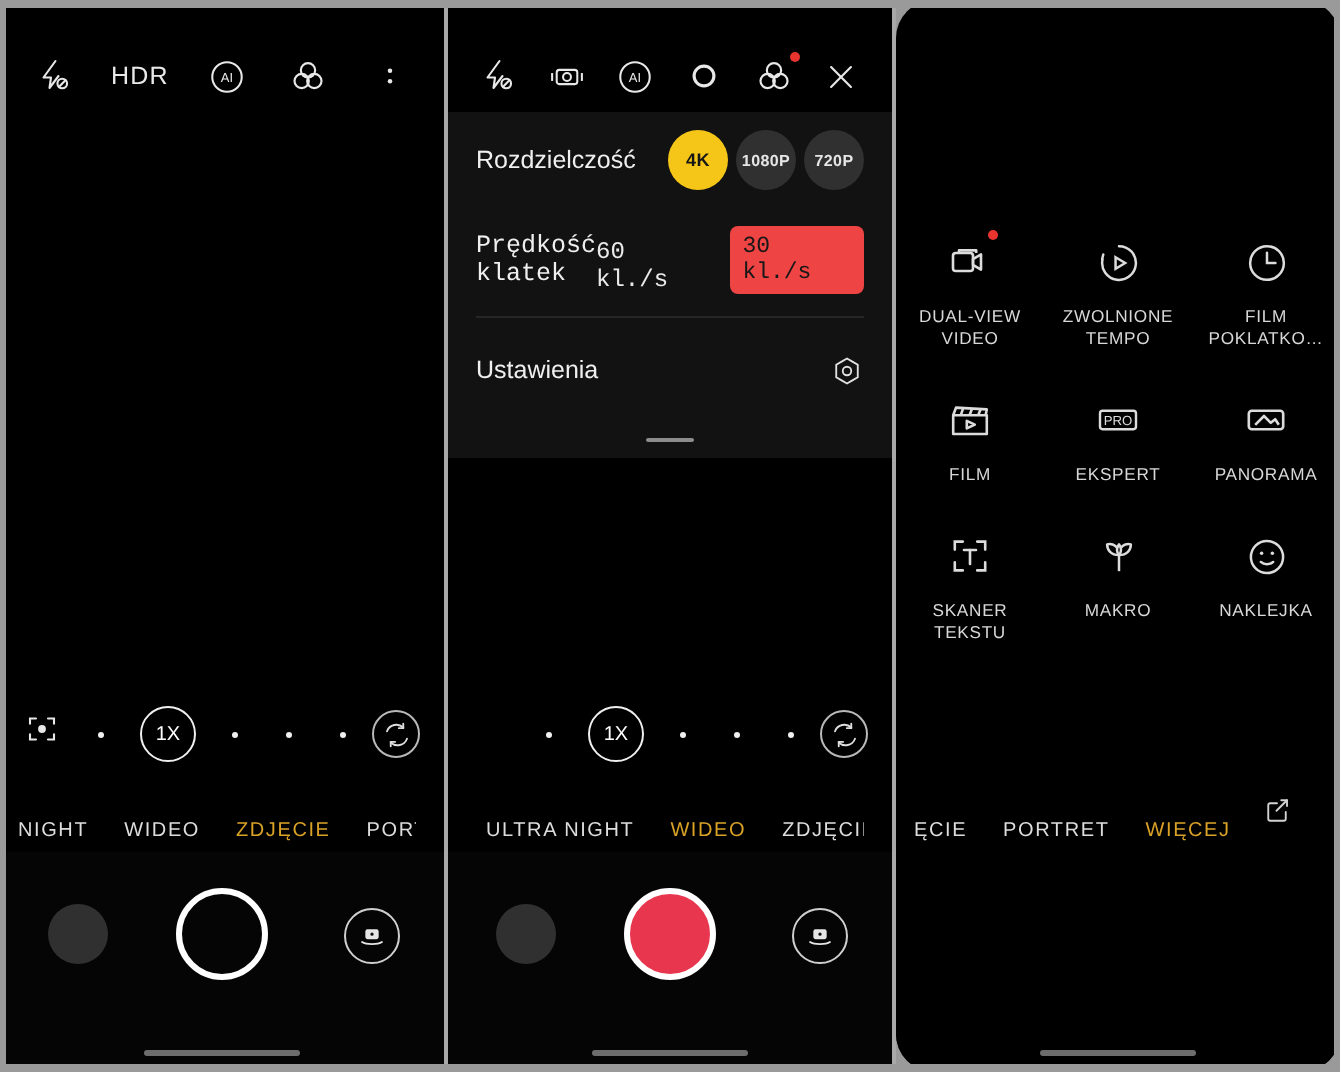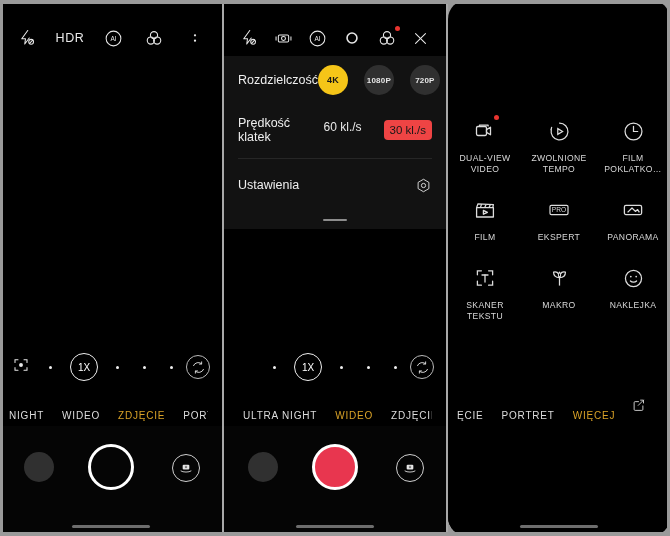--- a/index.html
+++ b/index.html
@@ -67,21 +67,21 @@
     background: #121212;
     padding: 0 14px;
   }
   .sheet-row {
     display: flex; align-items: center; justify-content: space-between;
     height: 48px;
   }
   .sheet-label {
     color: #efefef; font-size: 12.5px; line-height: 14px;
   }
-  .chips { display: flex; align-items: flex-start; gap: 16px; }
+  .chips { display: flex; align-items: flex-end; gap: 4px; }
   .chip-round {
     width: 30px; height: 30px; border-radius: 50%;
     background: #303030; color: #e6e6e6;
     display: flex; align-items: center; justify-content: center;
     font-size: 8px; font-weight: bold; letter-spacing: 0.2px;
   }
   .chip-round.on { background: #f5c518; color: #161616; font-size: 9px; }
   .fps-plain { color: #e9e9e9; font-size: 12px; margin-right: 6px; }
   .chip-rect {
     background: #ef4444; color: #171717;
@@ -337,21 +337,21 @@
     <div class="sheet">
       <div class="sheet-row">
         <span class="sheet-label">Rozdzielczość</span>
         <span class="chips">
           <span class="chip-round on">4K</span>
           <span class="chip-round">1080P</span>
           <span class="chip-round">720P</span>
         </span>
       </div>
 
-      <div class="sheet-row" style="height:52px;">
+      <div class="sheet-row" style="height:52px;font-family:Liberation Mono, monospace;">
         <span class="sheet-label">
           <span>Prędkość</span><br>
           <span>klatek</span>
         </span>
         <span class="chips">
           <span class="fps-plain">60 kl./s</span>
           <span class="chip-rect">30 kl./s</span>
         </span>
       </div>
 

